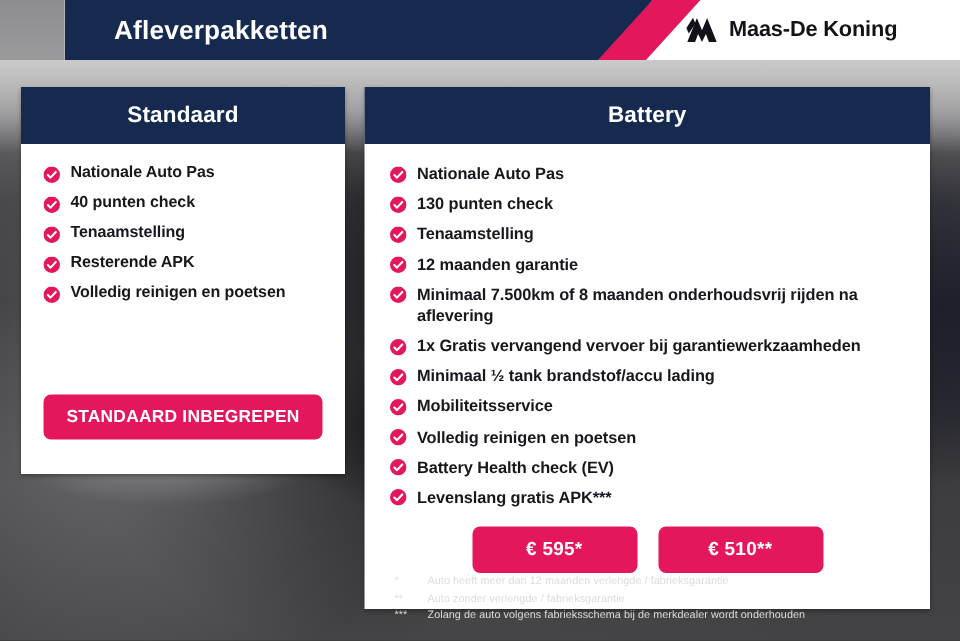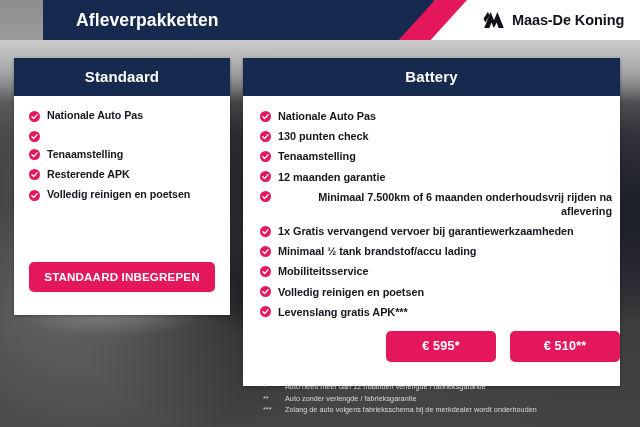--- a/index.html
+++ b/index.html
@@ -81,21 +81,21 @@
     position: absolute;
     left: 33px; top: 10px;
     font-size: 17.5px;
     font-weight: 700;
     color: #ffffff;
     letter-spacing: 0.1px;
     white-space: nowrap;
   }
   .brand {
     position: absolute;
-    left: 440px; top: 11px;
+    left: 414px; top: 11px;
     display: flex;
     align-items: center;
     gap: 7px;
   }
   .brand-mark { display: block; }
   .brand-name {
     font-size: 14.5px;
     font-weight: 700;
     color: #111318;
     letter-spacing: -0.1px;
@@ -144,21 +144,21 @@
     padding-left: 17px;
     font-size: 10.9px;
     padding-top: 3.0px;
     padding-bottom: 3.0px;
   }
   .check {
     flex: 0 0 auto;
     width: 11px; height: 11px;
     margin-top: 1.5px;
   }
-  .feat-text { display: block; text-align: right; }
+  .feat-text { display: block; }
 
   .cta-wrap { padding: 13px 15px 13px 15px; }
   .cta {
     display: block;
     width: 100%;
     box-sizing: border-box;
     border: none;
     border-radius: 5px;
     background: #e4175c;
     color: #ffffff;
@@ -167,21 +167,21 @@
     font-weight: 700;
     letter-spacing: 0.15px;
     padding: 8px 4px 9px;
     cursor: pointer;
     text-align: center;
     margin-top: 44px;
   }
 
   .price-row {
     display: flex;
-    justify-content: flex-end;
+    justify-content: center;
     gap: 14px;
     padding: 9px 0 14px 0;
   }
   .price-btn {
     border: none;
     border-radius: 5px;
     background: #e4175c;
     color: #ffffff;
     font-family: "Liberation Sans", sans-serif;
     font-size: 12.6px;
@@ -250,20 +250,21 @@
             <circle cx="8" cy="8" r="8" fill="#E4175C"></circle>
             <path d="M4.2 8.3 L6.8 10.8 L11.9 5.3" fill="none" stroke="#fff" stroke-width="2" stroke-linecap="round" stroke-linejoin="round"></path>
           </svg>
           <span class="feat-text">Nationale Auto Pas</span>
         </li>
         <li>
           <svg class="check" viewBox="0 0 16 16" aria-hidden="true">
             <circle cx="8" cy="8" r="8" fill="#E4175C"></circle>
             <path d="M4.2 8.3 L6.8 10.8 L11.9 5.3" fill="none" stroke="#fff" stroke-width="2" stroke-linecap="round" stroke-linejoin="round"></path>
           </svg>
+          <span class="feat-text">40 punten check</span>
         </li>
         <li>
           <svg class="check" viewBox="0 0 16 16" aria-hidden="true">
             <circle cx="8" cy="8" r="8" fill="#E4175C"></circle>
             <path d="M4.2 8.3 L6.8 10.8 L11.9 5.3" fill="none" stroke="#fff" stroke-width="2" stroke-linecap="round" stroke-linejoin="round"></path>
           </svg>
           <span class="feat-text">Tenaamstelling</span>
         </li>
         <li>
           <svg class="check" viewBox="0 0 16 16" aria-hidden="true">
@@ -316,21 +317,21 @@
             <circle cx="8" cy="8" r="8" fill="#E4175C"></circle>
             <path d="M4.2 8.3 L6.8 10.8 L11.9 5.3" fill="none" stroke="#fff" stroke-width="2" stroke-linecap="round" stroke-linejoin="round"></path>
           </svg>
           <span class="feat-text">12 maanden garantie</span>
         </li>
         <li>
           <svg class="check" viewBox="0 0 16 16" aria-hidden="true">
             <circle cx="8" cy="8" r="8" fill="#E4175C"></circle>
             <path d="M4.2 8.3 L6.8 10.8 L11.9 5.3" fill="none" stroke="#fff" stroke-width="2" stroke-linecap="round" stroke-linejoin="round"></path>
           </svg>
-          <span class="feat-text">Minimaal 7.500km of 6 maanden onderhoudsvrij rijden na aflevering</span>
+          <span class="feat-text">Minimaal 7.500km of 8 maanden onderhoudsvrij rijden na aflevering</span>
         </li>
         <li>
           <svg class="check" viewBox="0 0 16 16" aria-hidden="true">
             <circle cx="8" cy="8" r="8" fill="#E4175C"></circle>
             <path d="M4.2 8.3 L6.8 10.8 L11.9 5.3" fill="none" stroke="#fff" stroke-width="2" stroke-linecap="round" stroke-linejoin="round"></path>
           </svg>
           <span class="feat-text">1x Gratis vervangend vervoer bij garantiewerkzaamheden</span>
         </li>
         <li>
           <svg class="check" viewBox="0 0 16 16" aria-hidden="true">
@@ -345,20 +346,27 @@
             <path d="M4.2 8.3 L6.8 10.8 L11.9 5.3" fill="none" stroke="#fff" stroke-width="2" stroke-linecap="round" stroke-linejoin="round"></path>
           </svg>
           <span class="feat-text">Mobiliteitsservice</span>
         </li>
         <li>
           <svg class="check" viewBox="0 0 16 16" aria-hidden="true">
             <circle cx="8" cy="8" r="8" fill="#E4175C"></circle>
             <path d="M4.2 8.3 L6.8 10.8 L11.9 5.3" fill="none" stroke="#fff" stroke-width="2" stroke-linecap="round" stroke-linejoin="round"></path>
           </svg>
           <span class="feat-text">Volledig reinigen en poetsen</span>
+        </li>
+        <li>
+          <svg class="check" viewBox="0 0 16 16" aria-hidden="true">
+            <circle cx="8" cy="8" r="8" fill="#E4175C"></circle>
+            <path d="M4.2 8.3 L6.8 10.8 L11.9 5.3" fill="none" stroke="#fff" stroke-width="2" stroke-linecap="round" stroke-linejoin="round"></path>
+          </svg>
+          <span class="feat-text">Battery Health check (EV)</span>
         </li>
         <li>
           <svg class="check" viewBox="0 0 16 16" aria-hidden="true">
             <circle cx="8" cy="8" r="8" fill="#E4175C"></circle>
             <path d="M4.2 8.3 L6.8 10.8 L11.9 5.3" fill="none" stroke="#fff" stroke-width="2" stroke-linecap="round" stroke-linejoin="round"></path>
           </svg>
           <span class="feat-text">Levenslang gratis APK***</span>
         </li>
       </ul>
       <div class="price-row">

